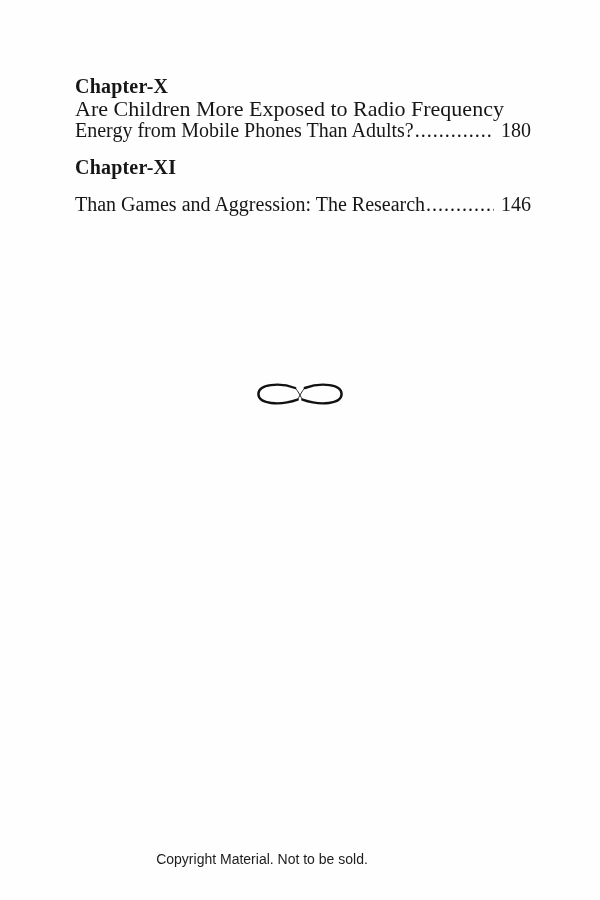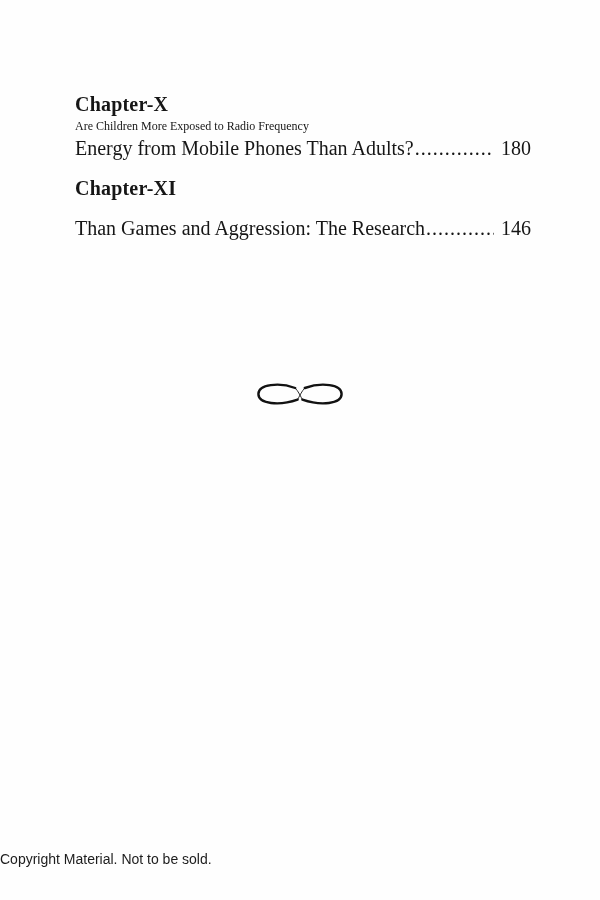--- a/index.html
+++ b/index.html
@@ -21,30 +21,29 @@
     background: #fefefe;
   }
   .toc {
     position: absolute;
     left: 75px;
     top: 75px;
     width: 456px;
   }
   .toc-entry {
     margin-bottom: 15px;
-    margin-top: 18px;
   }
   .chapter-heading {
     font-size: 20px;
     font-weight: 700;
     line-height: 23px;
     letter-spacing: 0.2px;
   }
   .title-line {
-    font-size: 12px;
+    font-size: 22px;
     line-height: 21.5px;
     white-space: nowrap;
   }
   .leader-row {
     display: flex;
     align-items: flex-start;
     font-size: 20px;
     line-height: 21.5px;
   }
   .leader-text {
@@ -73,21 +72,21 @@
     text-align: center;
   }
   .ornament-wrap svg {
     display: inline-block;
   }
   .footer {
     position: absolute;
     top: 851px;
     left: 0;
     width: 524px;
-    text-align: left;
+    text-align: center;
     font-family: "Liberation Sans", "DejaVu Sans", sans-serif;
     font-size: 14px;
     line-height: 17px;
     color: #1c1c1c;
   }
 </style>
 </head>
 <body>
 
 <div class="page">

